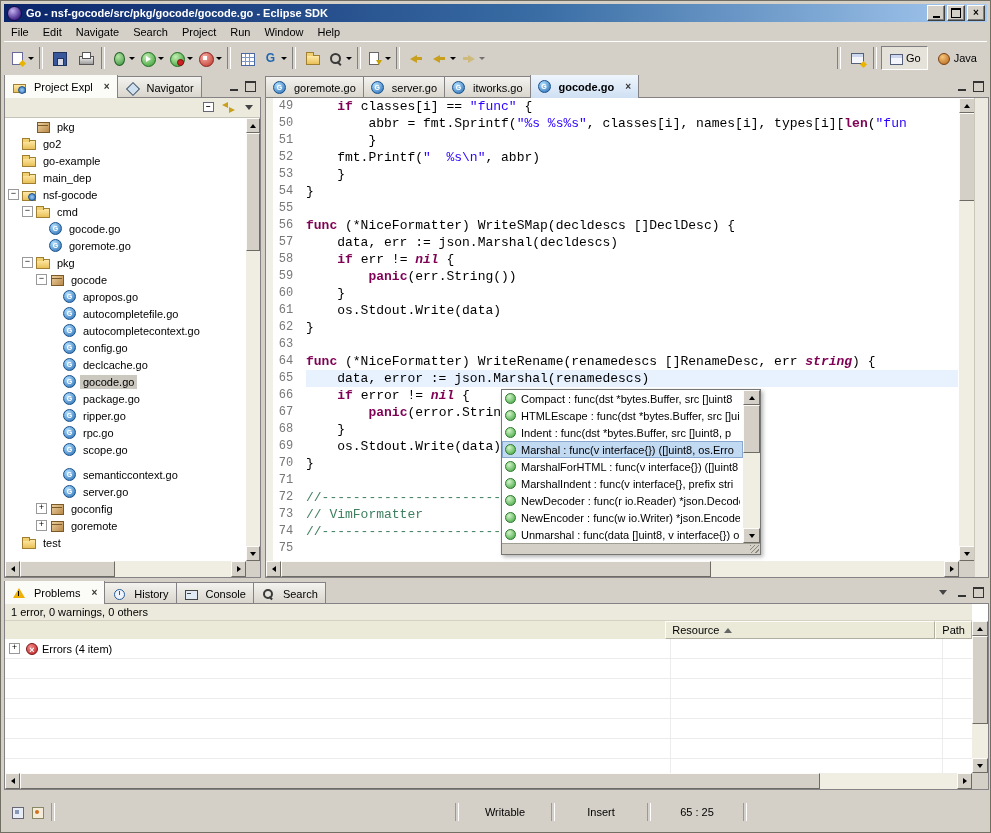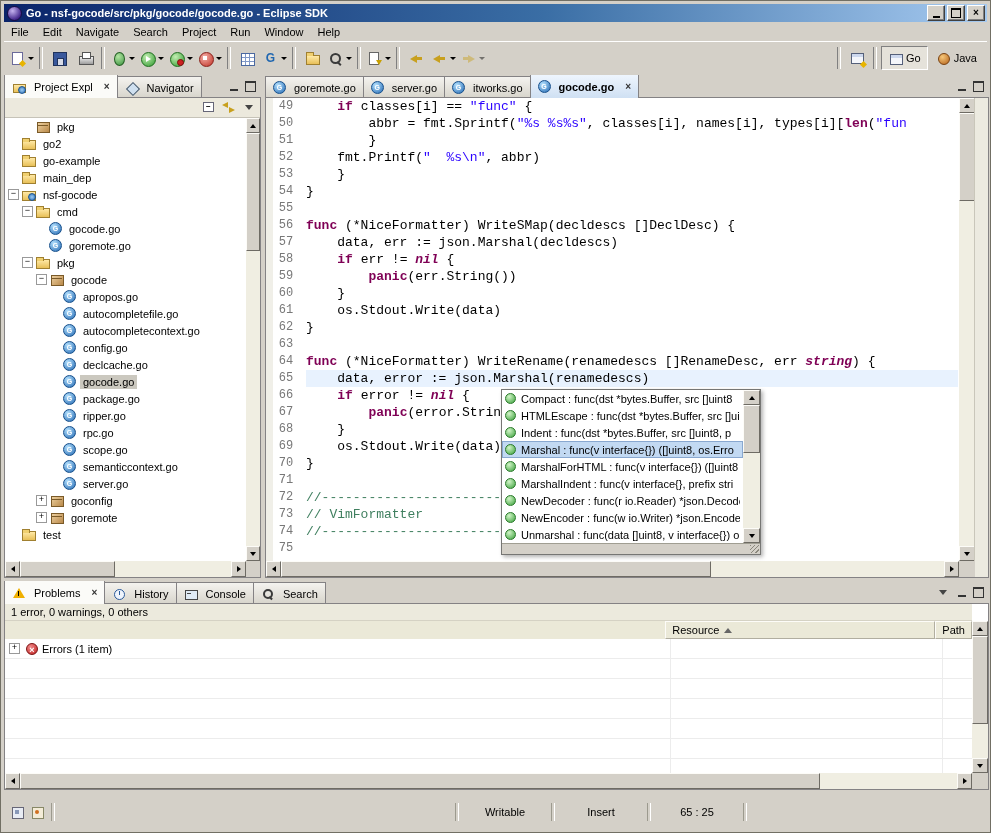--- a/index.html
+++ b/index.html
@@ -433,21 +433,21 @@
           <div class="trow" style="padding-left: 45px;">
             <span class="texp none"></span>
             <span class="gball tico"></span>
             <span class="tlabel">rpc.go</span>
           </div>
           <div class="trow" style="padding-left: 45px;">
             <span class="texp none"></span>
             <span class="gball tico"></span>
             <span class="tlabel">scope.go</span>
           </div>
-          <div class="trow" style="padding-left: 45px;">
+          <div class="trow" style="padding-left: 45px; margin-top: 8px;">
             <span class="texp none"></span>
             <span class="gball tico"></span>
             <span class="tlabel">semanticcontext.go</span>
           </div>
           <div class="trow" style="padding-left: 45px;">
             <span class="texp none"></span>
             <span class="gball tico"></span>
             <span class="tlabel">server.go</span>
           </div>
           <div class="trow" style="padding-left: 31px;">
@@ -685,21 +685,21 @@
           <div class="thcell col2">
             <span class="hlabel">Path</span>
           </div>
         </div>
       <div class="p-body">
         <div class="colline" style="left:665px;"></div>
         <div class="colline" style="left:937px;"></div>
       <div class="prow">
             <span class="texp">+</span>
             <span class="err-ic">×</span>
-            <span class="prlabel">Errors (1 item)</span>
+            <span class="prlabel">Errors (4 item)</span>
           </div>
           <div class="prow empty"></div>
           <div class="prow empty"></div>
           <div class="prow empty"></div>
           <div class="prow empty"></div>
           <div class="prow empty"></div>
           <div class="prow empty"></div>
         </div>
       <div class="sb v p-vsb">
           <div class="sbtn s-up">

